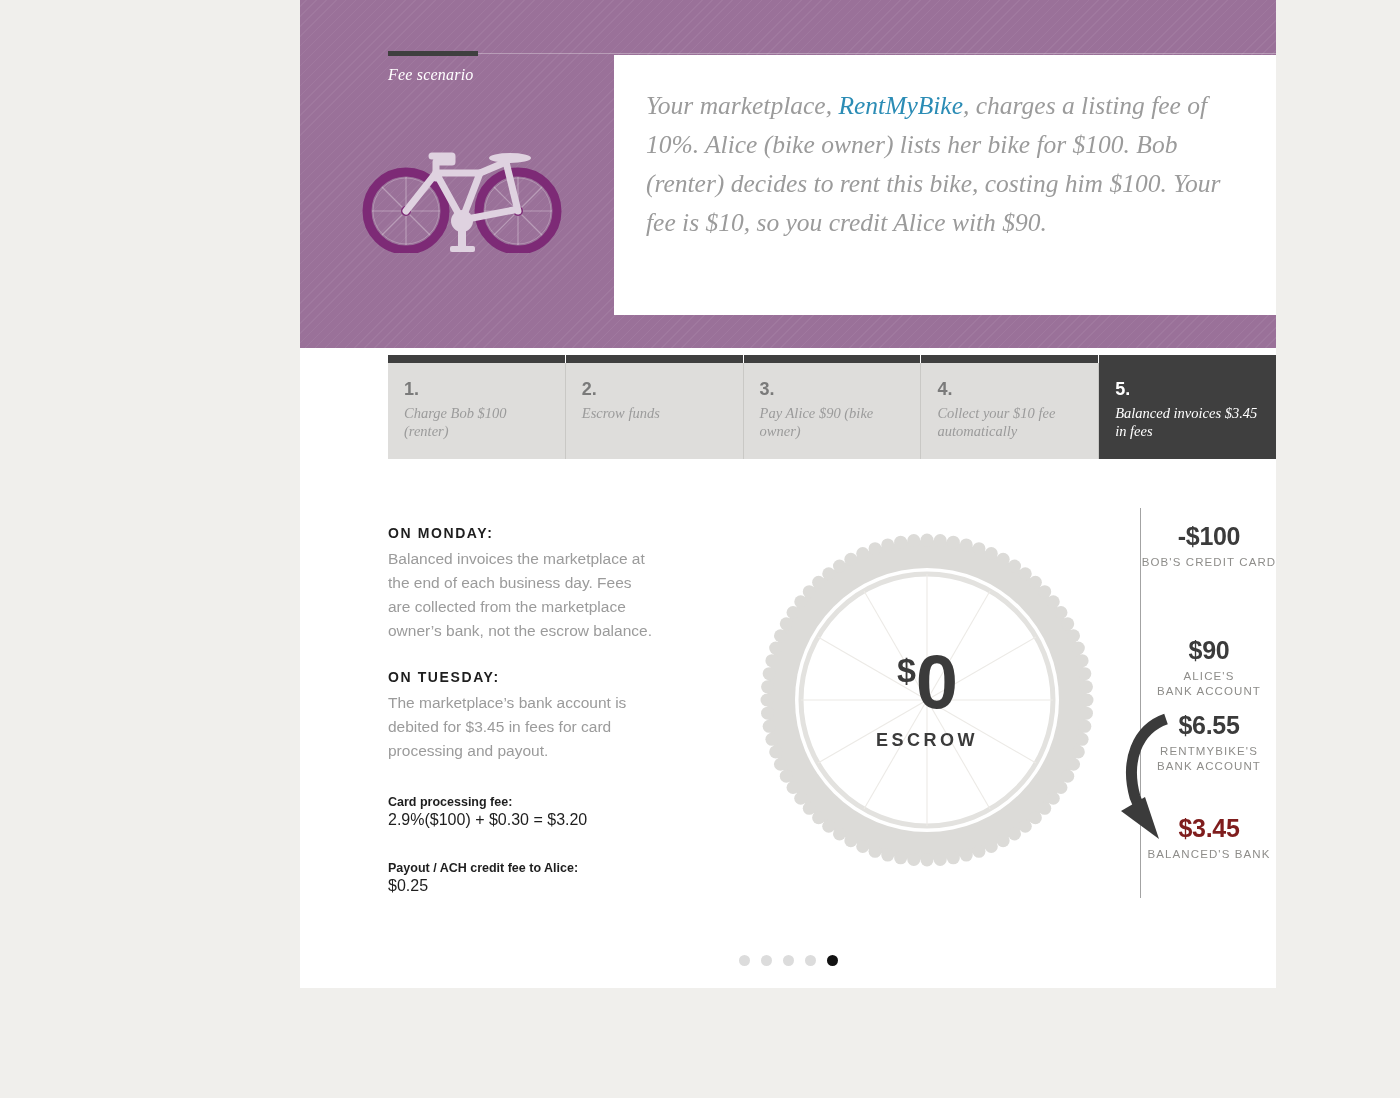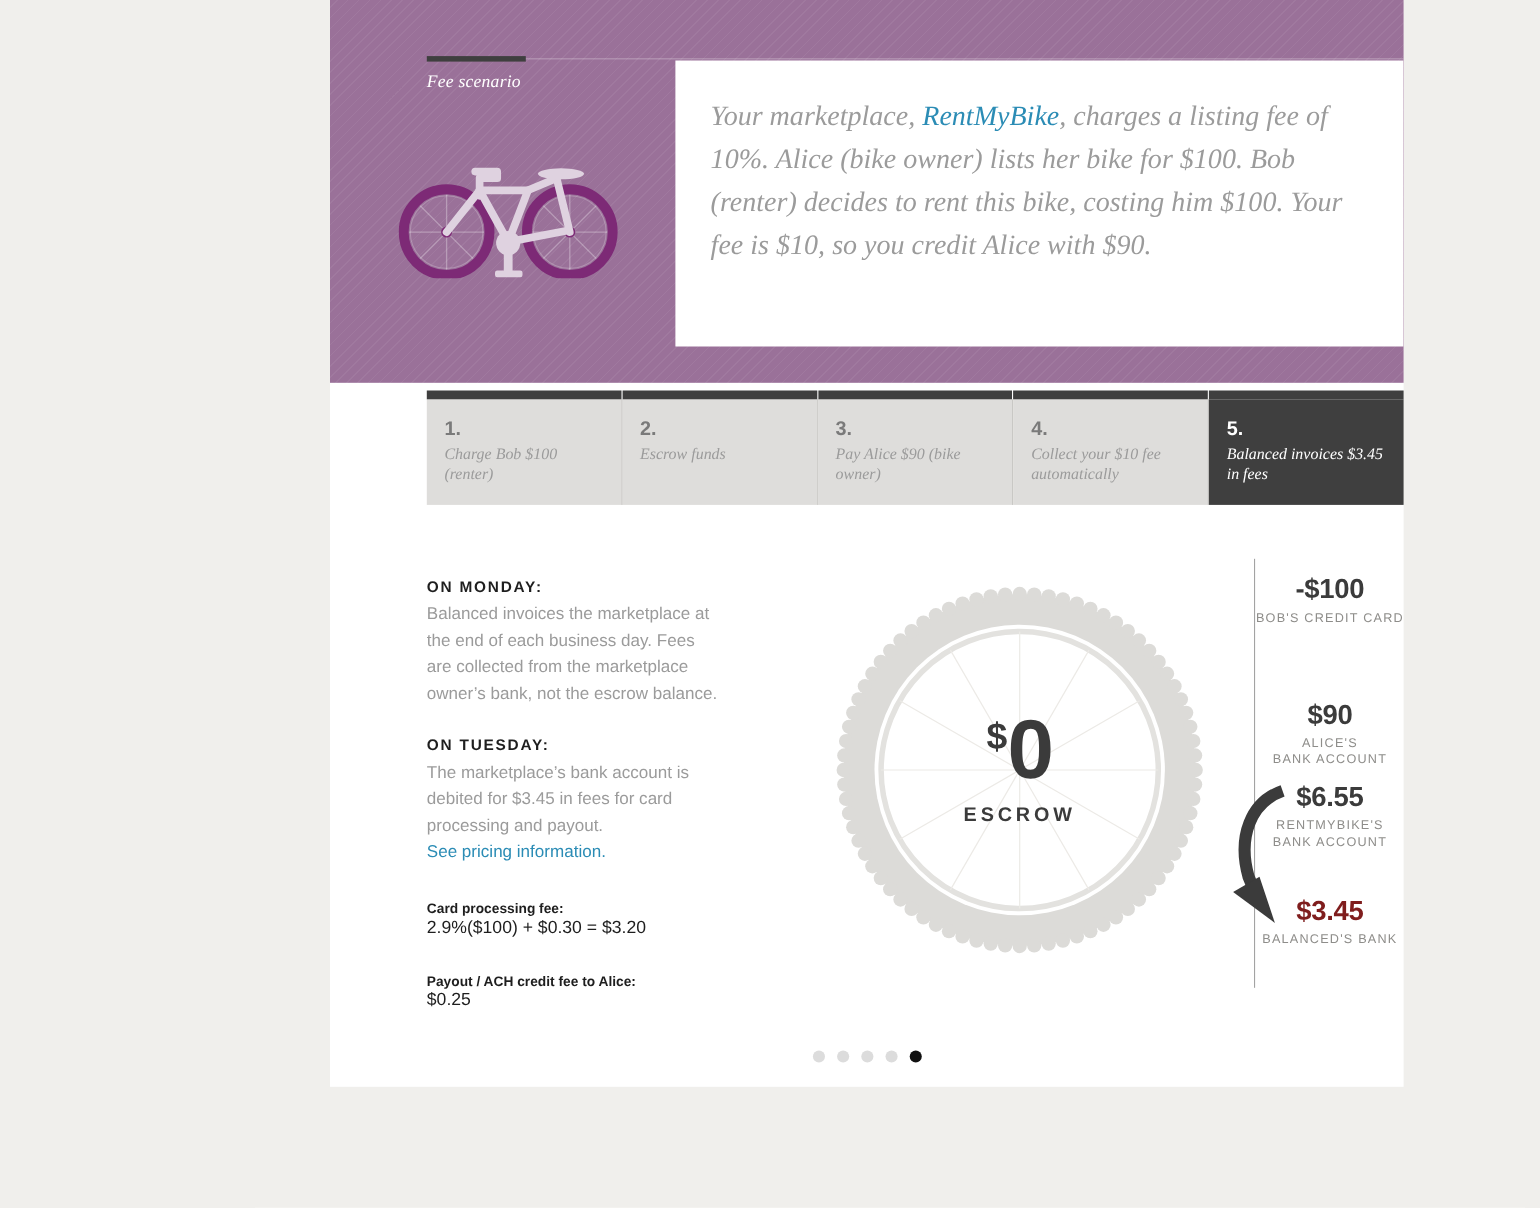--- a/index.html
+++ b/index.html
@@ -370,21 +370,20 @@
       <div class="step-desc">Balanced invoices $3.45 in fees</div>
     </div>
   </div>
 
   <div class="left-col">
     <div class="day-head">ON MONDAY:</div>
     <div class="day-body">Balanced invoices the marketplace at the end of each business day. Fees are collected from the marketplace owner’s bank, not the escrow balance.</div>
     <div class="gap-lg"></div>
     <div class="day-head">ON TUESDAY:</div>
     <div class="day-body">The marketplace’s bank account is debited for $3.45 in fees for card processing and payout.</div>
-    <a class="pricing-link" href="#">See pricing information.</a>
 
     <div class="fee-block">
       <div class="fee-title">Card processing fee:</div>
       <div class="fee-value">2.9%($100) + $0.30 =  $3.20</div>
     </div>
     <div class="fee-block">
       <div class="fee-title">Payout / ACH credit fee to Alice:</div>
       <div class="fee-value">$0.25</div>
     </div>
   </div>

